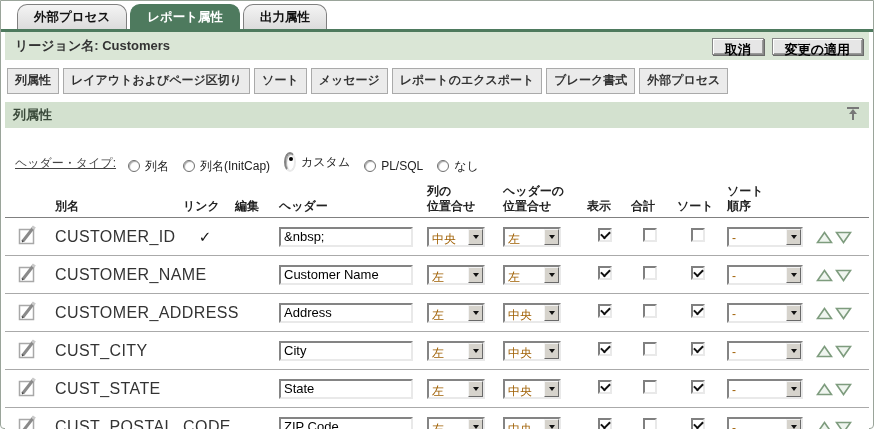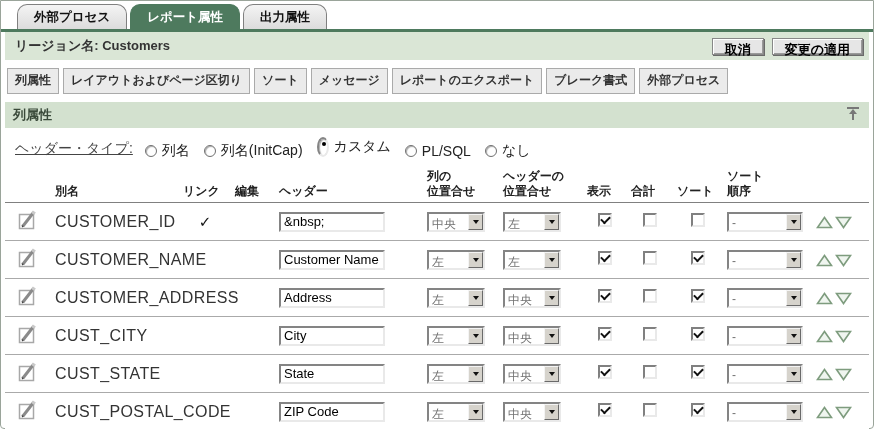--- a/index.html
+++ b/index.html
@@ -59,21 +59,21 @@
   
   .section { margin: 2px 4px 0; border-bottom: 2px solid #a9b8a9; }
   .sec-head {
     background: #D3E1CF; height: 26px; padding: 0 8px;
     display: flex; align-items: center; justify-content: space-between;
     font-size: 13px; font-weight: bold; color: #3A4A3A;
   }
   .sec-body { background: #fff; }
 
   
-  .radiorow { display: flex; align-items: center; padding: 9px 10px 7px; font-size: 14px; color: #222; }
+  .radiorow { display: flex; align-items: center; padding: 9px 10px 7px; font-size: 12px; color: #222; margin-top: 15px; }
   .radiorow .hlabel { text-decoration: underline; color: #444; margin-right: 12px; cursor: pointer; }
   .ropt { display: inline-flex; align-items: center; margin-right: 14px; }
   .rb {
     width: 12px; height: 12px; border-radius: 50%; background: #fff;
     border: 1px solid #707070; box-shadow: inset 1px 1px 1px #aaa;
     position: relative; margin-right: 5px; cursor: pointer; flex: none;
   }
   .rb.sel::after { content:''; position: absolute; left: 3px; top: 3px; width: 4px; height: 4px; border-radius: 50%; background: #000; }
 
   
@@ -84,29 +84,29 @@
   }
   table.cols thead tr { border-bottom: 1px solid #808080; }
   table.cols tbody tr { border-bottom: 1px solid #aaa; }
   table.cols tbody tr:last-child { border-bottom: 1px solid #808080; }
   table.cols td { padding: 5px 4px; height: 33px; vertical-align: middle; }
   .ctr { text-align: center; }
   .alias { font-size: 16px; color: #333; letter-spacing: .4px; white-space: nowrap; }
   .checkmark { font-size: 15px; font-weight: bold; color: #111; font-family: "DejaVu Sans",sans-serif; }
 
   input.hdr {
-    width: 106px; height: 20px; font-size: 13px; font-family: inherit; color: #000;
+    width: 134px; height: 20px; font-size: 13px; font-family: inherit; color: #000;
     padding: 1px 3px; background: #fff;
     border: 2px solid; border-color: #848484 #e9e9e9 #e9e9e9 #848484;
   }
   .sel {
     display: inline-flex; align-items: stretch; height: 20px; background: #fff;
     border: 2px solid; border-color: #848484 #e9e9e9 #e9e9e9 #848484; cursor: default;
   }
-  .sel .v { flex: 1; font-size: 12px; color: #737373; padding: 2px 2px 0 3px; white-space: nowrap; overflow: hidden; }
+  .sel .v { flex: 1; font-size: 12px; color: #a16207; padding: 2px 2px 0 3px; white-space: nowrap; overflow: hidden; }
   .sel .b {
     width: 15px; flex: none; background: #D6D3CC; display: flex; align-items: center; justify-content: center;
     border: 1px solid; border-color: #f4f4f4 #6a6a6a #6a6a6a #f4f4f4;
   }
   .sel .b i { width: 0; height: 0; border: 3px solid transparent; border-top: 4px solid #111; margin-top: 4px; } .w58 { width: 58px; } .w76 { width: 76px; }
 
   .cb {
     width: 14px; height: 14px; display: inline-block; background: #fff; position: relative;
     border: 2px solid; border-color: #808080 #e9e9e9 #e9e9e9 #808080; cursor: pointer;
   }

